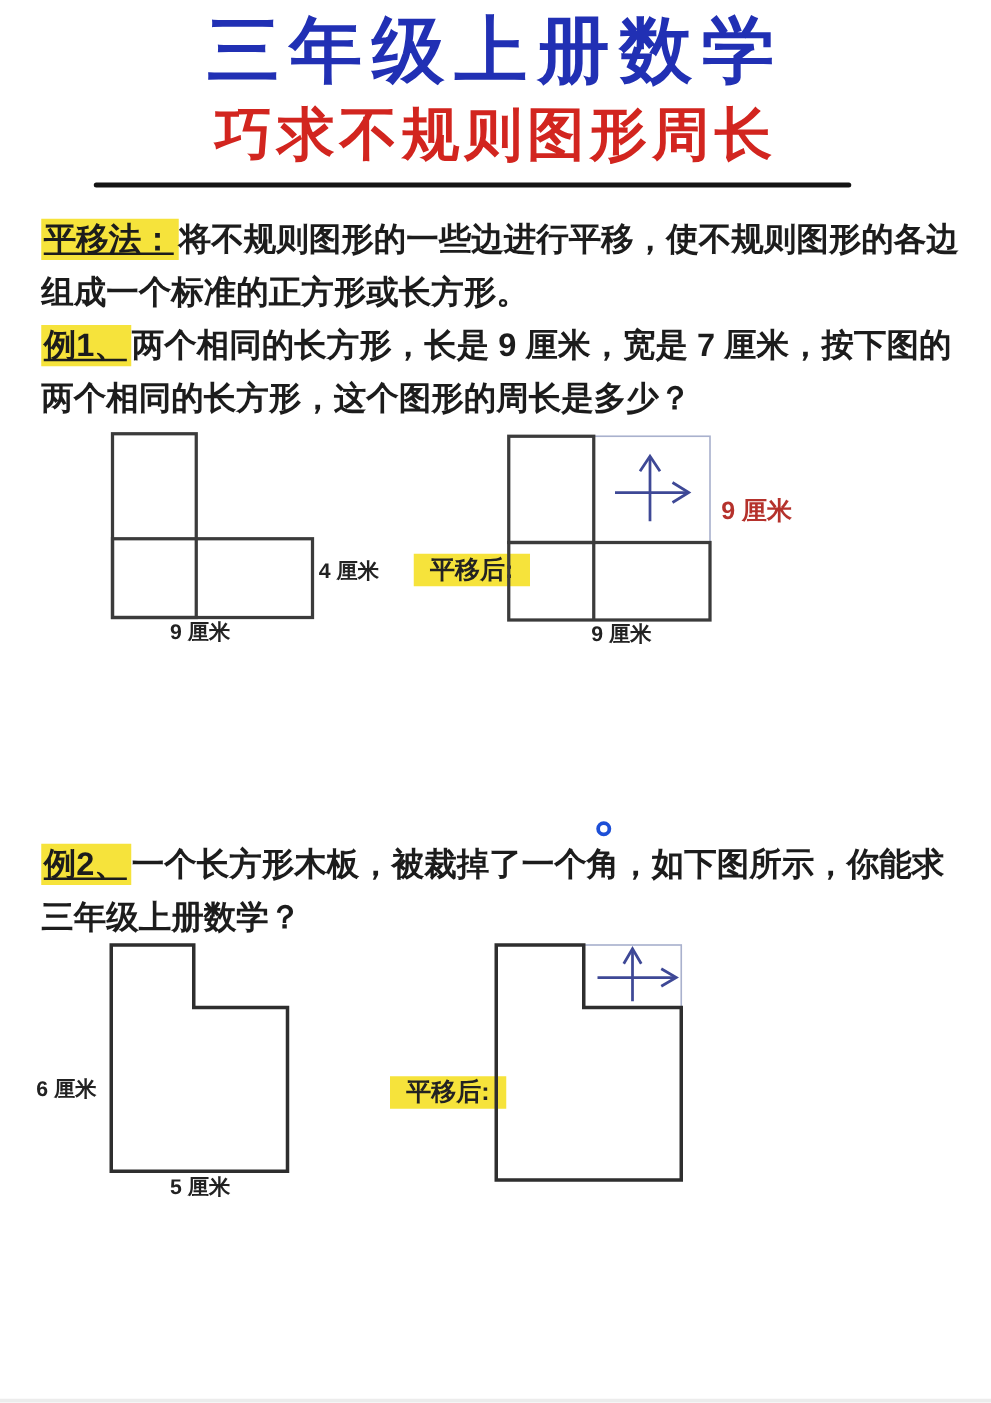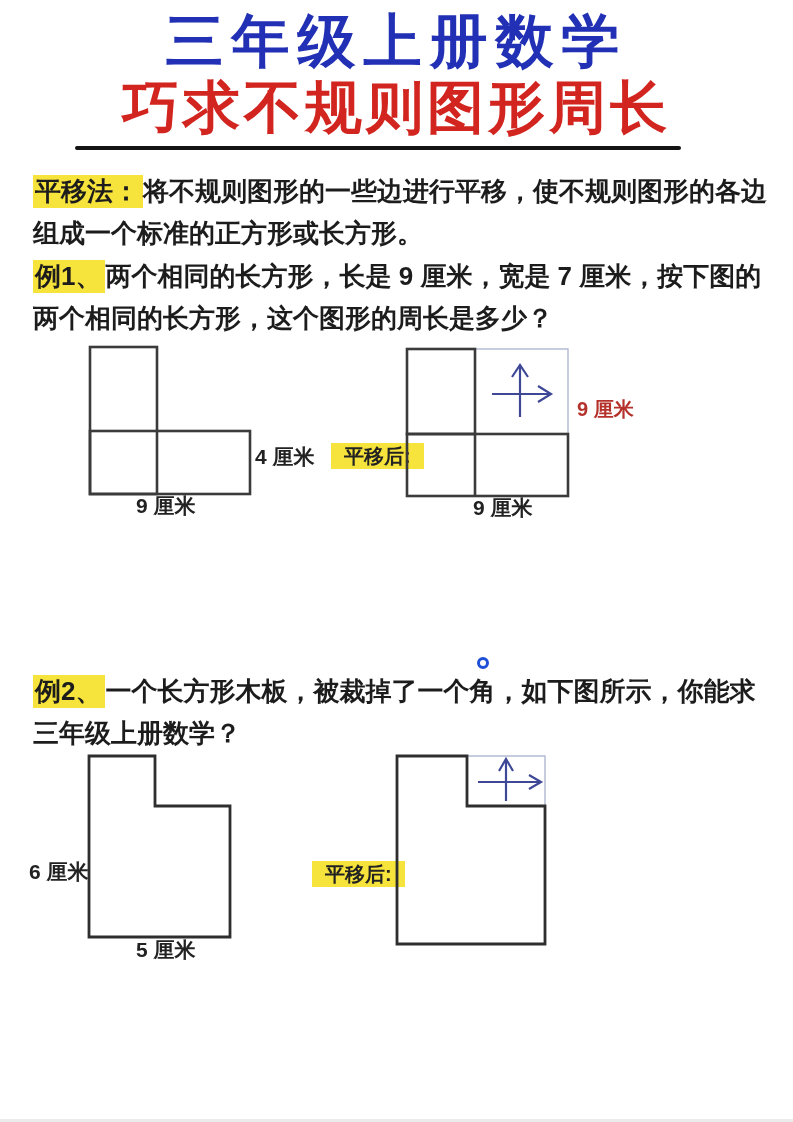--- a/index.html
+++ b/index.html
@@ -9,42 +9,43 @@
     font-family:"Liberation Sans", sans-serif;
     color:#1c1c1c;
   }
   
   .title-wrap { position:absolute; top:4px; left:0; width:793px; text-align:center; }
   .title-line1 {
     font-size:58px; font-weight:800; letter-spacing:8px;
     color:var(--title-blue,#2130b4); line-height:66px;
   }
   .title-line2 {
-    font-size:57px; font-weight:800; letter-spacing:4px;
+    font-size:46px; font-weight:800; letter-spacing:4px;
     color:var(--title-red,#d2251f); line-height:66px;
   }
   .title-underline {
     position:absolute; left:75px; top:142px; width:606px; height:4px;
     background:#141414; border-radius:2px;
   }
   
   .para { position:absolute; left:33px; width:745px; font-size:26px; font-weight:700; }
   .pline { line-height:42px; }
   .hl {
     background:var(--highlight-yellow,#f6e33b);
     padding:1px 4px 2px 2px;
+    text-decoration:underline;
   }
   
   svg.fig { position:absolute; overflow:visible; }
   .fig .dark { fill:none; stroke:var(--line-dark,#3b3b3b); stroke-width:2.6; }
   .fig .dark2 { fill:none; stroke:#2e2e2e; stroke-width:2.8; }
   .fig .light { fill:none; stroke:#a9b1cd; stroke-width:1.3; }
   .fig .arrow { fill:none; stroke:var(--arrow-blue,#3e4896); stroke-width:2.2; }
   .dim {
-    position:absolute; font-size:21px; font-weight:700; color:#222;
+    position:absolute; font-size:17px; font-weight:700; color:#222;
     white-space:nowrap; line-height:24px;
   }
   .dim-red { color:var(--dim-red,#b5322c); font-size:20px; }
   .tag {
     position:absolute; font-size:20px; font-weight:700; color:#222;
     background:var(--highlight-yellow,#f6e33b); padding:2px 13px;
     white-space:nowrap; line-height:22px;
   }
   .cursor-dot {
     position:absolute; left:477px; top:653px; width:6px; height:6px;

